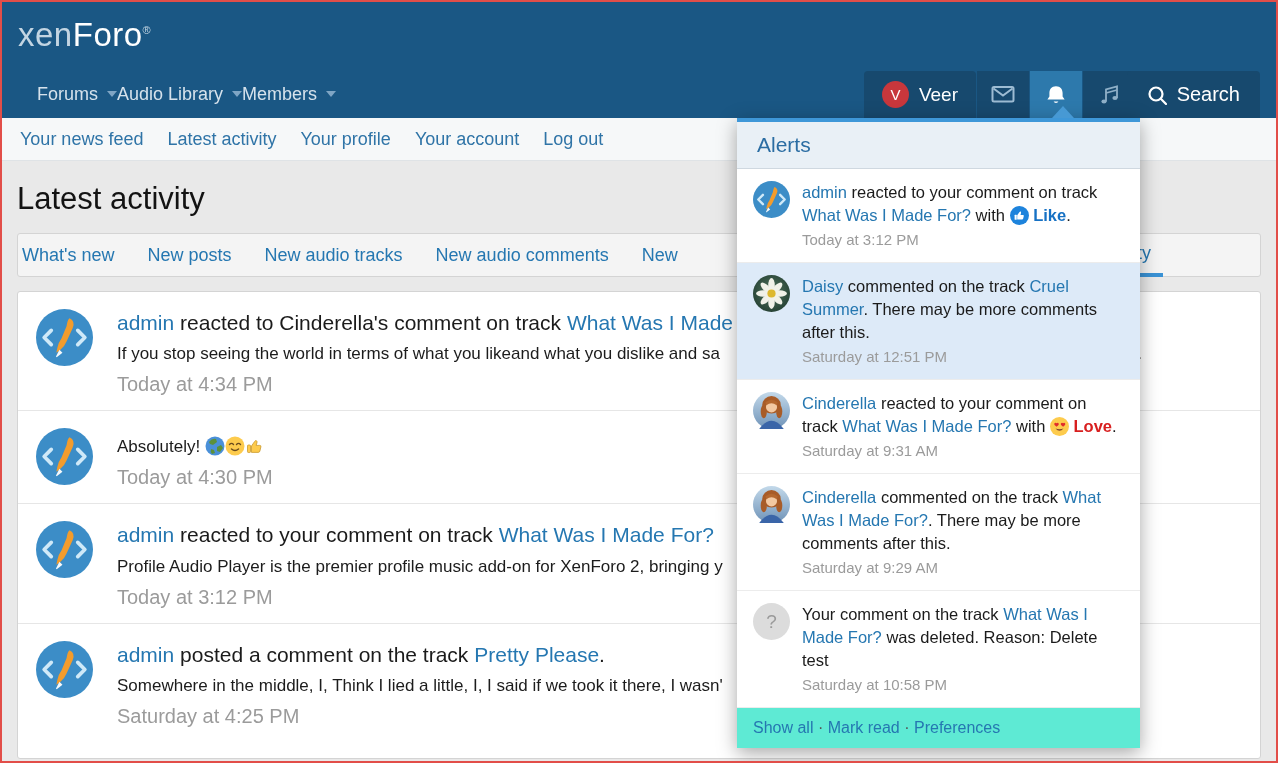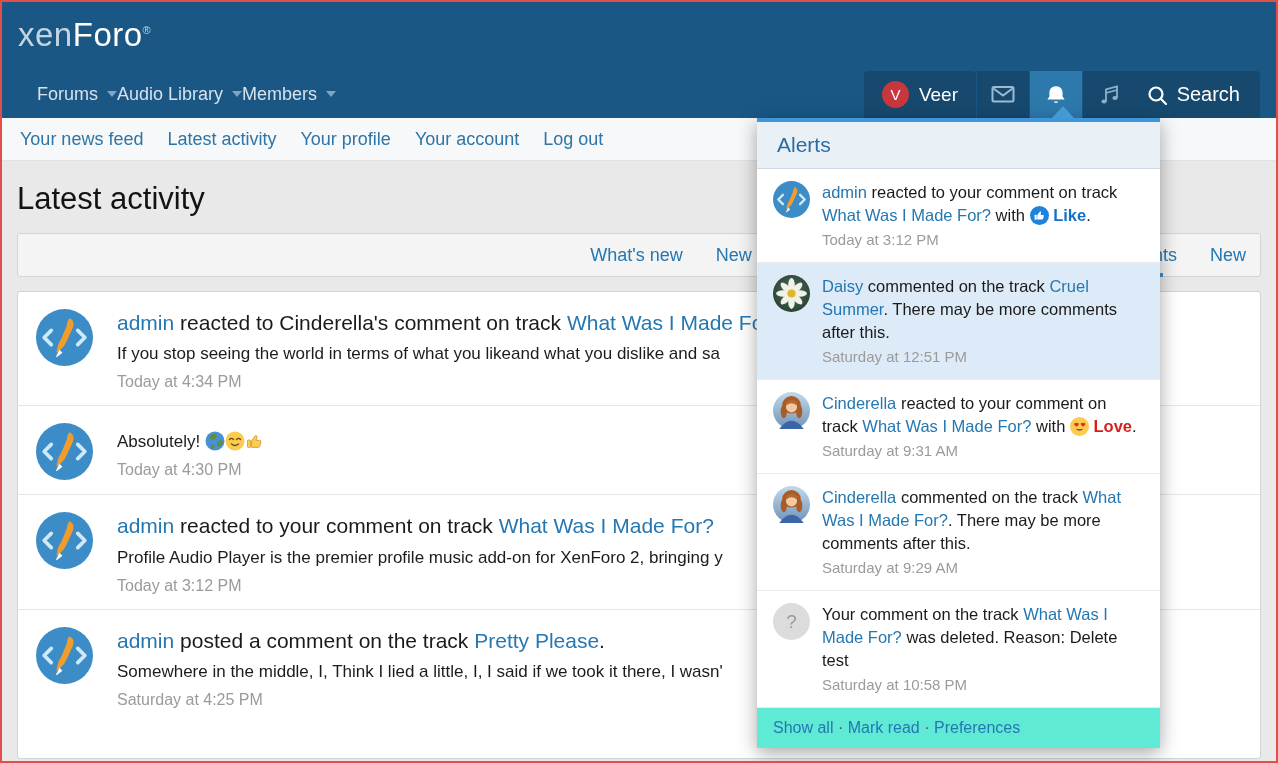--- a/index.html
+++ b/index.html
@@ -32,37 +32,37 @@
   .bell-arrow { position:absolute; left:1050px; top:104px; width:0; height:0; border-left:11px solid transparent; border-right:11px solid transparent; border-bottom:12px solid #4799d4; z-index:30; }
 
   
   .subnav { height:43px; background:#f6f8f9; border-bottom:1px solid #dfe3e6; display:flex; align-items:center; padding-left:18px; gap:24px; }
   .subnav a { color:#2f74a7; font-size:18px; text-decoration:none; }
 
   
   .content { padding:0 15px; }
   .page-title { font-size:31px; font-weight:400; color:#131313; margin:20px 0 16px 0; }
 
-  .tabbar { position:relative; height:44px; background:#f4f4f4; border:1px solid #d4d4d4; border-radius:3px; display:flex; align-items:center; padding:0 14px; gap:33px;justify-content:flex-end; }
+  .tabbar { position:relative; height:44px; background:#f4f4f4; border:1px solid #d4d4d4; border-radius:3px; display:flex; align-items:center; padding:0 4px; gap:33px; }
   .tabbar a { color:#2577b1; font-size:18px; text-decoration:none; white-space:nowrap; }
   .tab-selected { position:absolute; left:1012px; top:0; height:43px; display:flex; align-items:center; padding:0 12px; border-bottom:4px solid #3a92d5; }
 
   .feedcard { margin-top:14px; background:#fff; border:1px solid #d4d4d4; border-radius:3px; min-height:468px; }
   .feeditem { display:flex; gap:24px; padding:17px 18px 14px 18px; }
   .feeditem + .feeditem { border-top:1px solid #e6e6e6; }
   .feed-avatar { width:57px; height:57px; flex-shrink:0; }
   .feed-body { flex:1; min-width:0; }
   .feed-title { font-size:21px; color:#1b1b1b; line-height:1.3; }
   .feed-title a { color:#2577b1; text-decoration:none; }
   .feed-snippet { position:relative; font-size:17px; color:#1c1c1c; margin-top:8px; white-space:nowrap; overflow:hidden; }
   .snippet-tail { position:absolute; right:100px; top:0; }
-  .feed-time { font-size:16px; color:#9b9b9b; margin-top:9px; }
-
-  
-  .popup { position:absolute; left:735px; top:116px; width:403px; background:#fff; border-top:4px solid #3e97d8; box-shadow:0 5px 18px rgba(0,0,0,.35); z-index:20;margin-left:20px; }
+  .feed-time { font-size:20px; color:#9b9b9b; margin-top:9px; }
+
+  
+  .popup { position:absolute; left:735px; top:116px; width:403px; background:#fff; border-top:4px solid #3e97d8; box-shadow:0 5px 18px rgba(0,0,0,.35); z-index:20; }
   .popup-header { background:#e9f0f6; border-bottom:1px solid #cfd8e0; padding:11px 20px; font-size:21px; color:#2b6da3; }
   .alert-row { display:flex; gap:12px; padding:12px 16px; border-bottom:1px solid #ececec; font-size:16.5px; line-height:1.38; color:#1b1b1b; }
   .alert-row.unread { background:#ddeaf8; }
   .alert-row a { color:#2577b1; text-decoration:none; }
   .alert-avatar { width:37px; height:37px; flex-shrink:0; }
   .alert-time { font-size:15px; color:#9b9b9b; margin-top:3px; }
   .reaction-like { font-weight:bold; color:#1671c4; }
   .reaction-love { font-weight:bold; color:#d81f1f; }
   .popup-footer { background:#5eead4; padding:11px 16px; font-size:16px; color:#555; }
   .popup-footer a { color:#2577b1; text-decoration:none; }

